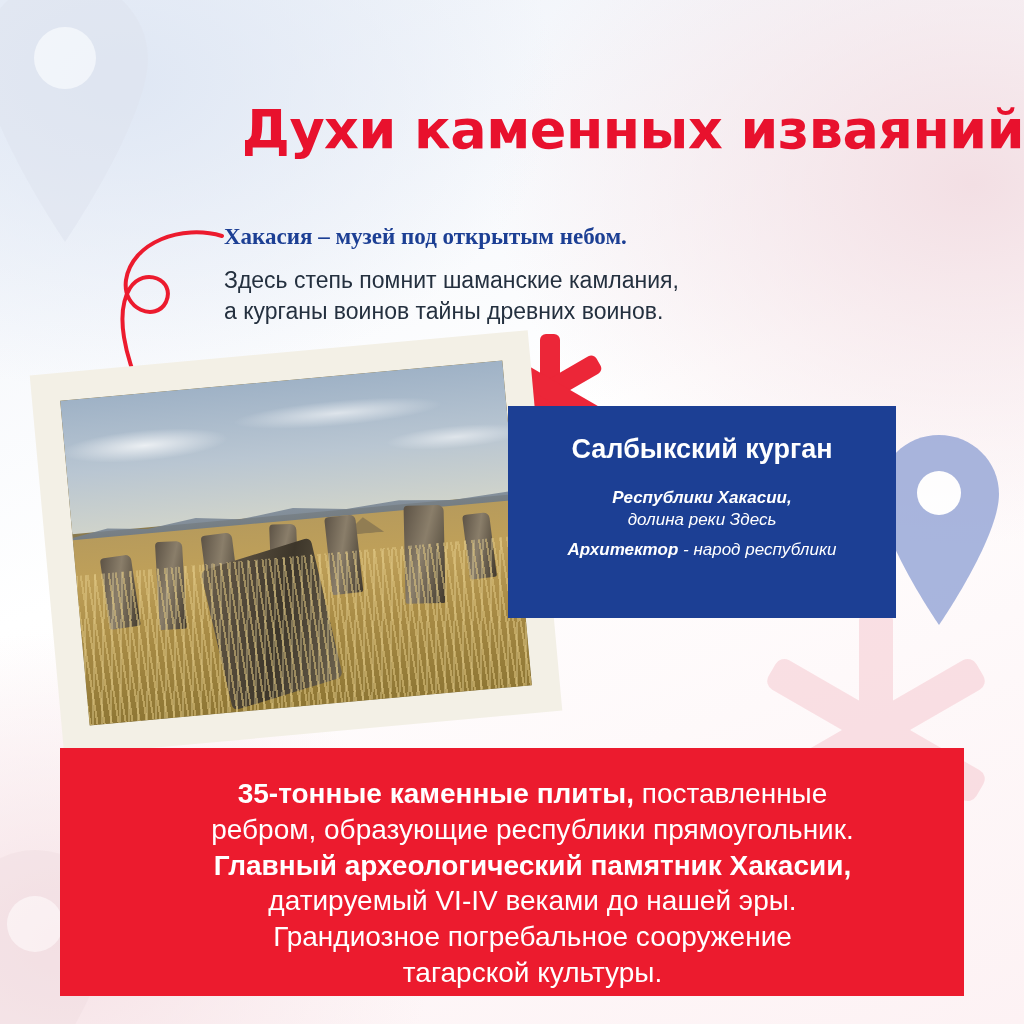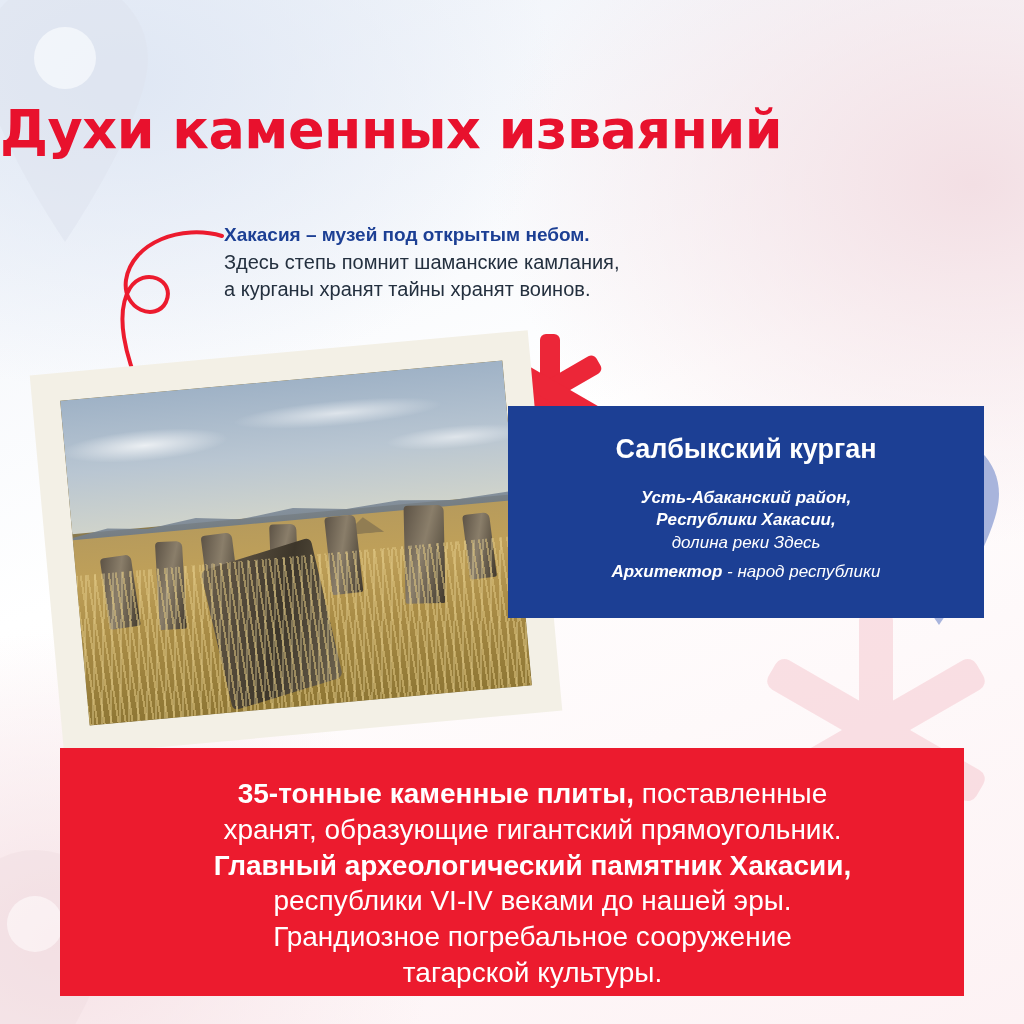--- a/index.html
+++ b/index.html
@@ -74,44 +74,45 @@
     height: 250px;
     opacity: 0.45;
   }
 
   
   .title {
     position: absolute;
     top: 98px;
     left: 0;
     width: 1024px;
-    text-align: left;
+    text-align: right;
     font-size: 54px;
     font-weight: bold;
     letter-spacing: -0.5px;
     color: #e8112d;
     font-family: "DejaVu Sans", sans-serif;
   }
 
   
   .intro {
     position: absolute;
     top: 222px;
     left: 224px;
     width: 640px;
     line-height: 1.34;
   }
   .intro-lead {
-    font-size: 19px;
+    font-size: 23px;
     font-weight: bold;
     color: #1c3f94;
-    margin-bottom: 2px;
+    margin-bottom: 12px;
+    font-family: Liberation Serif, serif;
   }
   .intro-line {
-    font-size: 20px;
+    font-size: 23px;
     color: #24303f;
   }
 
   
   .curl-arrow {
     position: absolute;
     left: 96px;
     top: 218px;
     width: 140px;
     height: 220px;
@@ -207,21 +208,21 @@
     background: #8d7a52;
     clip-path: polygon(50% 0%, 100% 100%, 0% 100%);
     opacity: 0.9;
   }
 
   
   .blue-card {
     position: absolute;
     left: 508px;
     top: 406px;
-    width: 476px;
+    width: 388px;
     height: 212px;
     background: #1c3f94;
     color: #ffffff;
     text-align: center;
     padding-top: 28px;
     box-sizing: border-box;
   }
   .blue-title {
     font-size: 27px;
     font-weight: bold;
@@ -307,21 +308,21 @@
   <div class="title">Духи каменных изваяний</div>
 
   <svg class="curl-arrow" viewBox="0 0 140 220">
     <path d="M126 18 C 86 6, 36 24, 30 62 C 26 92, 60 104, 70 84 C 80 62, 48 48, 34 70 C 18 96, 30 140, 46 176" fill="none" stroke="#ec1b2e" stroke-width="4" stroke-linecap="round"></path>
     <path d="M46 176 L 36 152 M46 176 L 62 160" fill="none" stroke="#ec1b2e" stroke-width="4" stroke-linecap="round"></path>
   </svg>
 
   <div class="intro">
     <div class="intro-lead">Хакасия – музей под открытым небом.</div>
     <div class="intro-line">Здесь степь помнит шаманские камлания,</div>
-    <div class="intro-line">а курганы хранят тайны хранят воинов.</div>
+    <div class="intro-line">а курганы воинов тайны древних воинов.</div>
   </div>
 
   <div class="stamp">
     <div class="stamp-perf"></div>
     <div class="stamp-photo">
       <div class="photo-sky"></div>
       <div class="photo-clouds"></div>
       <div class="photo-hills"></div>
       <div class="photo-steppe"></div>
       <div class="yurt"></div>
@@ -333,32 +334,31 @@
       <div class="stone s6"></div>
       <div class="stone s7"></div>
       <div class="stone big"></div>
       <div class="photo-grass"></div>
     </div>
   </div>
 
   <div class="blue-card">
     <div class="blue-title">Салбыкский курган</div>
     <div class="blue-sub">
-      <div>Усть-Абаканский район,</div>
       <div>Республики Хакасии,</div>
       <div class="light">долина реки Здесь</div>
     </div>
     <div class="blue-arch">
       <b>Архитектор</b>
       <span>- народ республики</span>
     </div>
   </div>
 
   <div class="red-block">
     <span class="ln"><b>35-тонные каменные плиты,</b><span> поставленные</span></span>
-    <span class="ln">хранят, образующие гигантский прямоугольник.</span>
+    <span class="ln">ребром, образующие республики прямоугольник.</span>
     <span class="ln"><b>Главный археологический памятник Хакасии,</b></span>
-    <span class="ln">республики VI-IV веками до нашей эры.</span>
+    <span class="ln">датируемый VI-IV веками до нашей эры.</span>
     <span class="ln">Грандиозное погребальное сооружение</span>
     <span class="ln">тагарской культуры.</span>
   </div>
 
 </div>
 
 </body></html>

